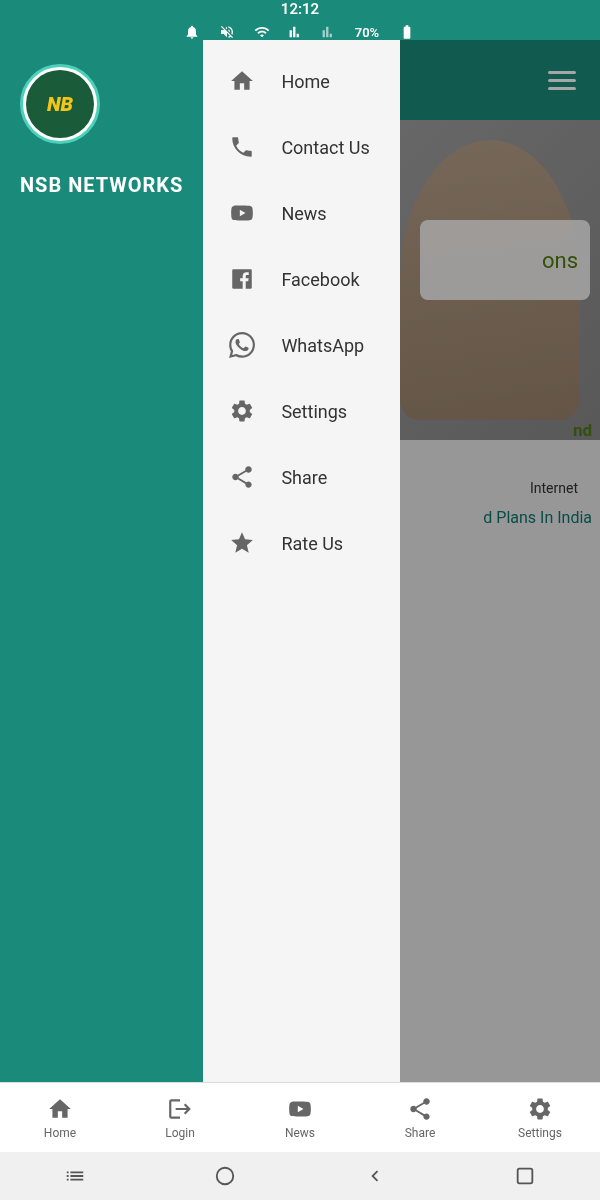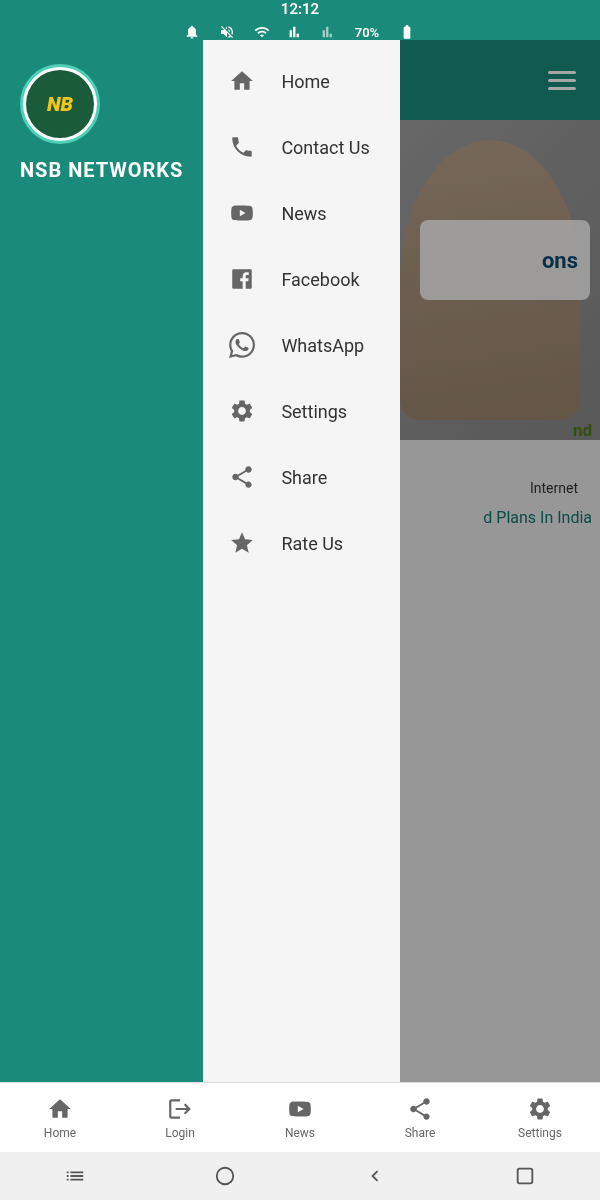--- a/index.html
+++ b/index.html
@@ -84,22 +84,22 @@
       height: 80px;
       background: rgba(255,255,255,0.85);
       border-radius: 8px;
       display: flex;
       align-items: center;
       justify-content: flex-end;
       padding-right: 12px;
     }
     .content-card span {
       font-size: 22px;
-      font-weight: 700;
-      color: #0c4a6e;
+      font-weight: 400;
+      color: #4d7c0f;
     }
 
     
     .right-text-1 {
       position: absolute;
       right: 0;
       top: 380px;
       width: 210px;
       font-size: 17px;
       font-weight: 700;
@@ -190,21 +190,21 @@
       font-weight: 900;
       font-style: italic;
       line-height: 1;
     }
 
     .sidebar-title {
       color: white;
       font-size: 20px;
       font-weight: 700;
       letter-spacing: 1px;
-      margin-top: 4px;
+      margin-top: 19px;
     }
 
     
     .nav-list {
       list-style: none;
       padding: 8px 0;
       flex: 1;
     }
 
     .nav-item {

